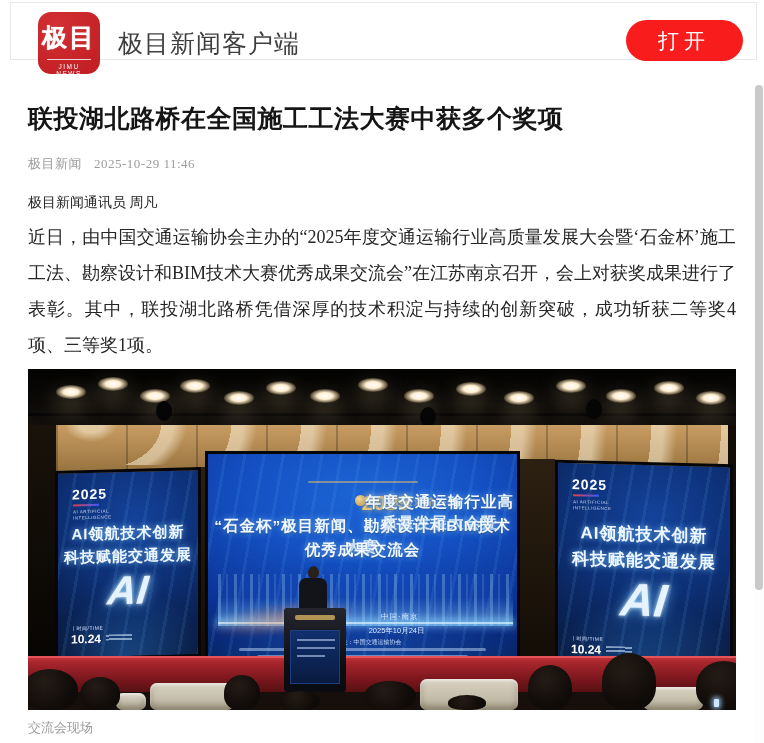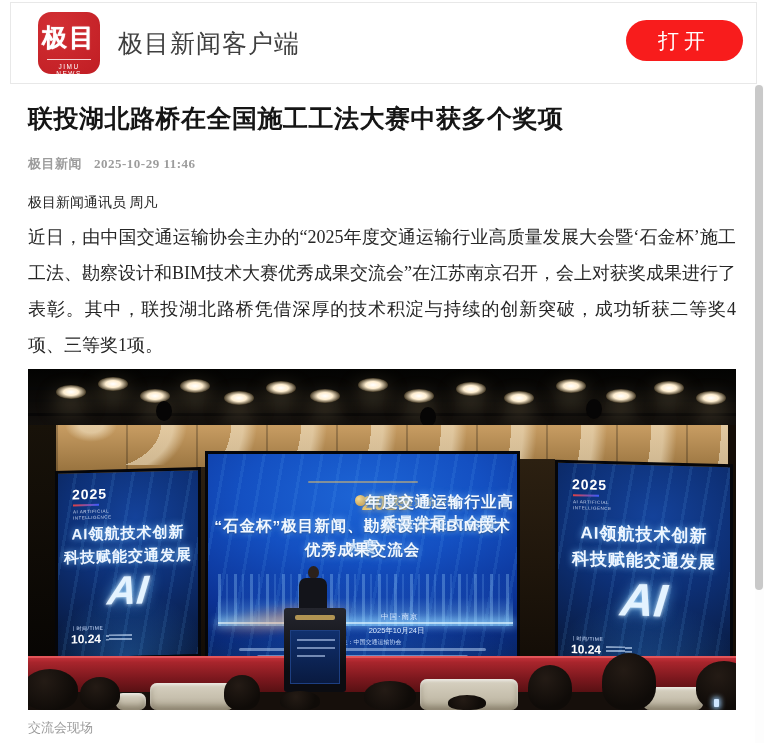--- a/index.html
+++ b/index.html
@@ -5,30 +5,30 @@
   html,body{margin:0;padding:0;}
   body{
     width:764px;height:743px;position:relative;overflow:hidden;
     background:#ffffff;
     font-family:"Liberation Serif","DejaVu Serif",serif;
   }
   
   .scroll-track{position:absolute;right:0;top:85px;width:9px;height:658px;background:#fdfdfd;}
   .scroll-thumb{position:absolute;right:1px;top:0;width:8px;height:505px;background:#c9c9c9;border-radius:4px;}
   
-  .hdr{position:absolute;left:10px;top:2px;width:747px;height:82px;background:#fff;border:1px solid #e8e8e8;box-sizing:border-box;}
+  .hdr{position:absolute;left:10px;top:2px;width:747px;height:58px;background:#fff;border:1px solid #e8e8e8;box-sizing:border-box;}
   .logo{position:absolute;left:27px;top:9px;width:62px;height:62px;border-radius:13px;background:radial-gradient(90% 90% at 30% 20%, #d22f33, #c32026);color:#fff;text-align:center;cursor:pointer;}
   .logo-cn{font-size:25px;font-weight:bold;letter-spacing:2px;margin-top:9px;text-shadow:0 0 1px #fff;}
   .logo-en{font-size:6.5px;letter-spacing:1.5px;margin-top:5px;border-top:1px solid rgba(255,255,255,.8);padding-top:3px;width:44px;margin-left:9px;font-family:"Liberation Sans",sans-serif;}
   .hdr-title{position:absolute;left:107px;top:24px;font-size:25px;color:#3f3f3f;letter-spacing:1px;}
   .open-btn{position:absolute;right:13px;top:17px;width:117px;height:41px;border:none;border-radius:21px;background:#f81c1c;color:#fff;font-size:21px;letter-spacing:5px;font-family:"Liberation Sans",sans-serif;cursor:pointer;padding-left:5px;}
   
   .article{position:absolute;left:0;top:84px;width:764px;padding:0;}
   .article h1{margin:20px 28px 0;font-size:25px;line-height:33px;color:#151515;font-weight:bold;letter-spacing:.5px;font-family:Liberation Mono, monospace;}
-  .byline{margin:18px 28px 0;font-size:13px;color:#9c9c9c;letter-spacing:.5px;font-weight:bold;}
+  .byline{margin:18px 28px 0;font-size:13px;color:#9c9c9c;letter-spacing:.5px;}
   .byline .time{margin-left:12px;}
   .author{margin:21px 28px 0;font-size:14px;color:#262626;}
   .body-text{margin:7px 28px 0;width:708px;font-size:18px;line-height:36px;color:#262626;text-align:justify;}
   .caption{margin:9px 28px 0;font-size:13px;color:#9c9c9c;}
   
   .photo{margin:6px 28px 0;width:708px;height:341px;position:relative;overflow:hidden;background:#0b0806;}
   .photo *{position:absolute;box-sizing:border-box;}
   .ceiling{left:0;top:0;width:708px;height:108px;background:linear-gradient(#030302,#171310 70%,#221b12);}
   .truss{left:0;top:30px;width:708px;height:3px;background:#0a0908;box-shadow:0 14px 0 rgba(5,5,5,.8),0 -12px 0 rgba(8,8,8,.9);}
   .spot{width:30px;height:14px;border-radius:50%;

